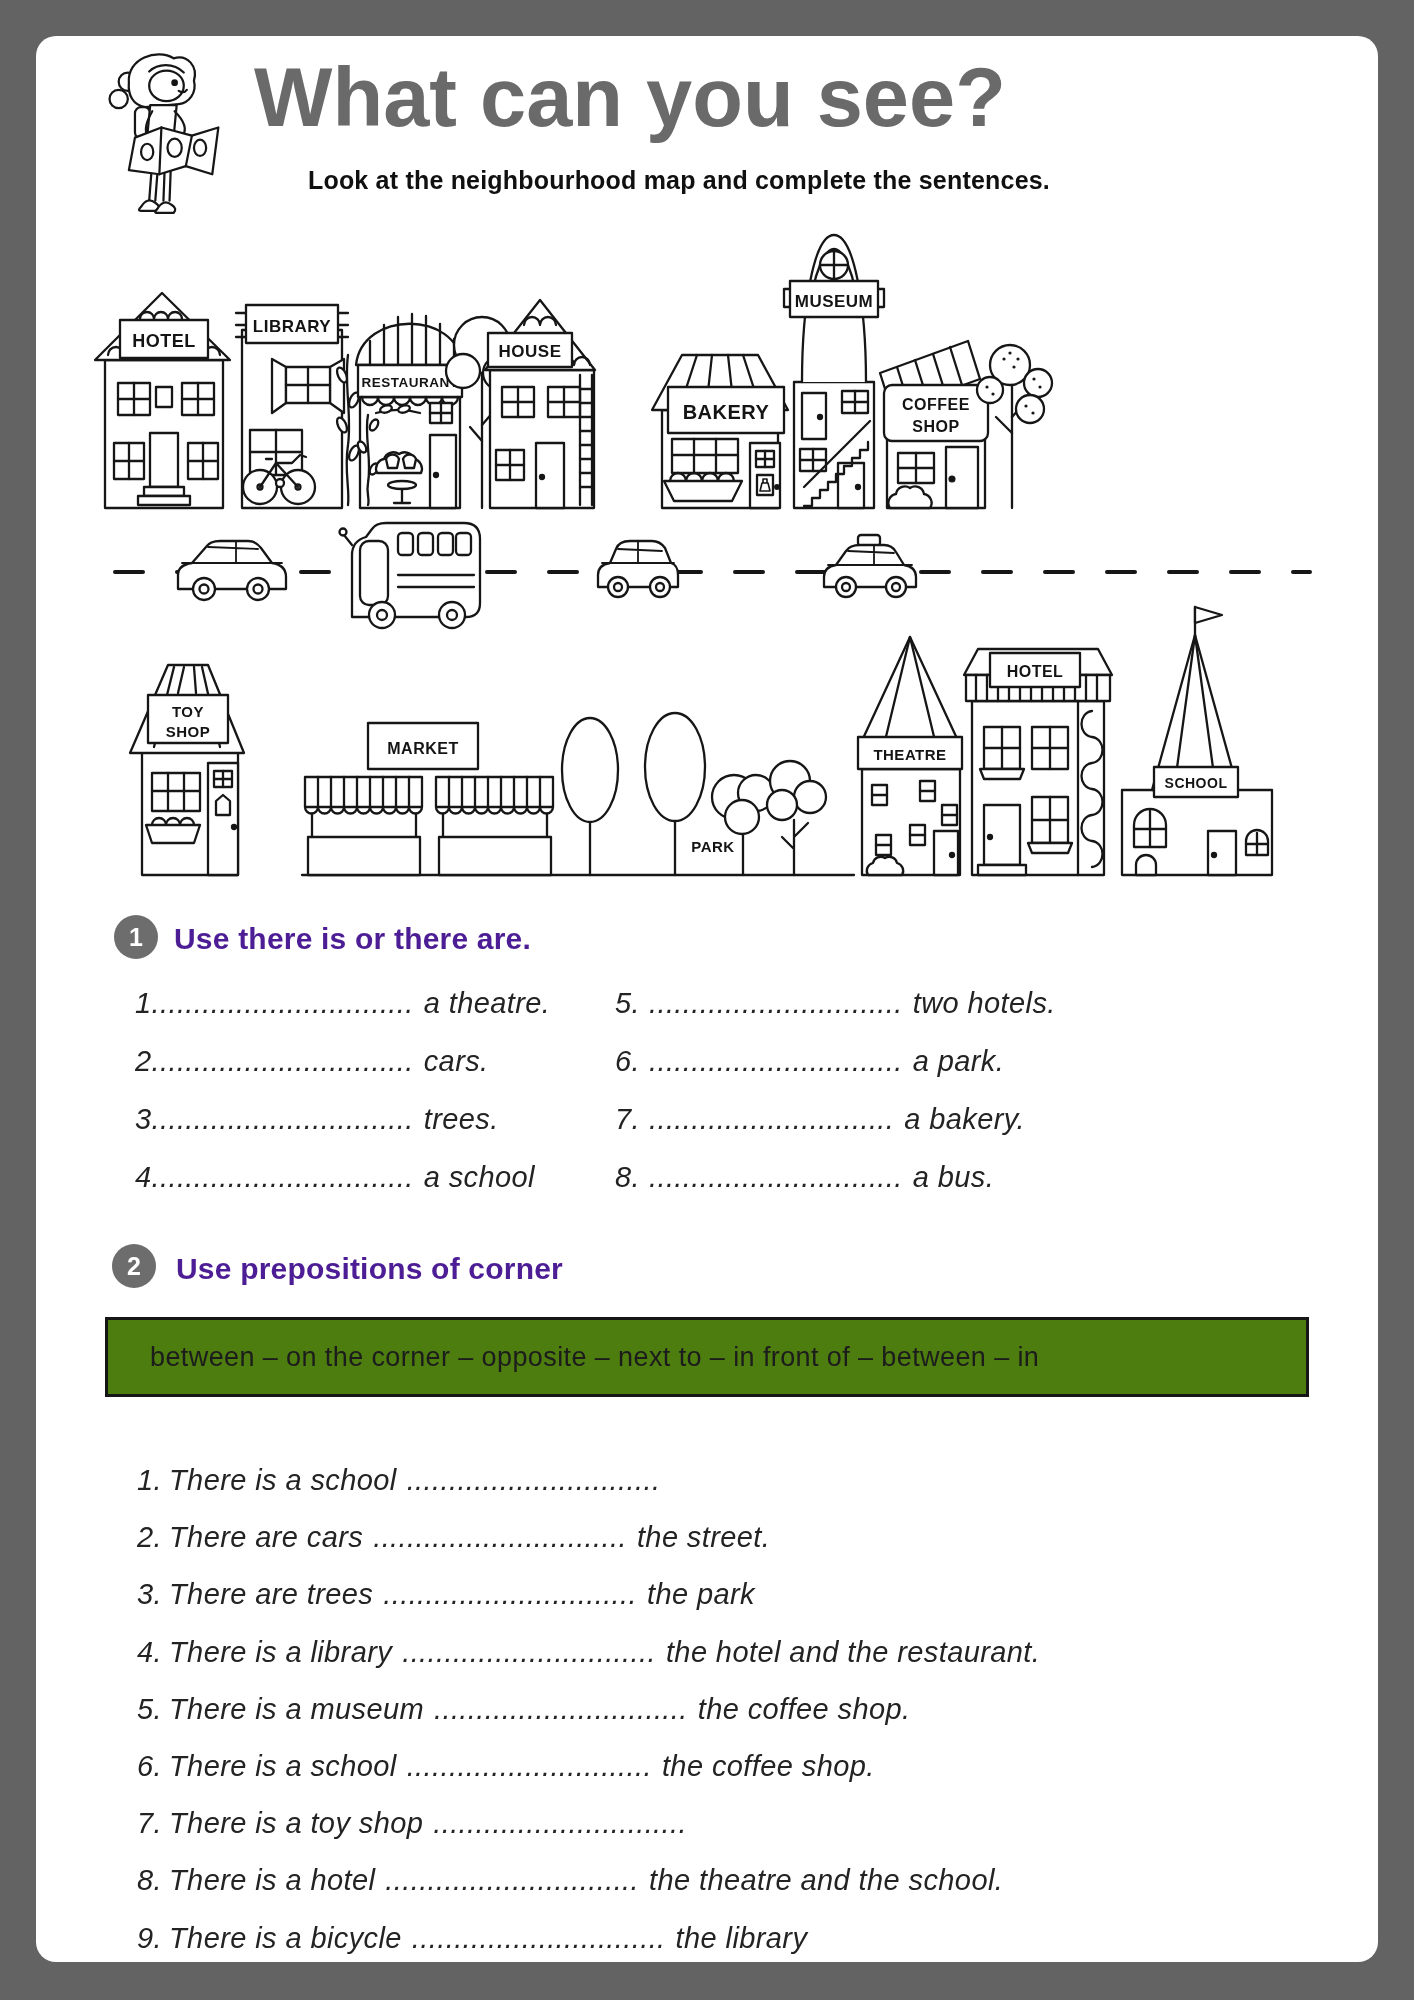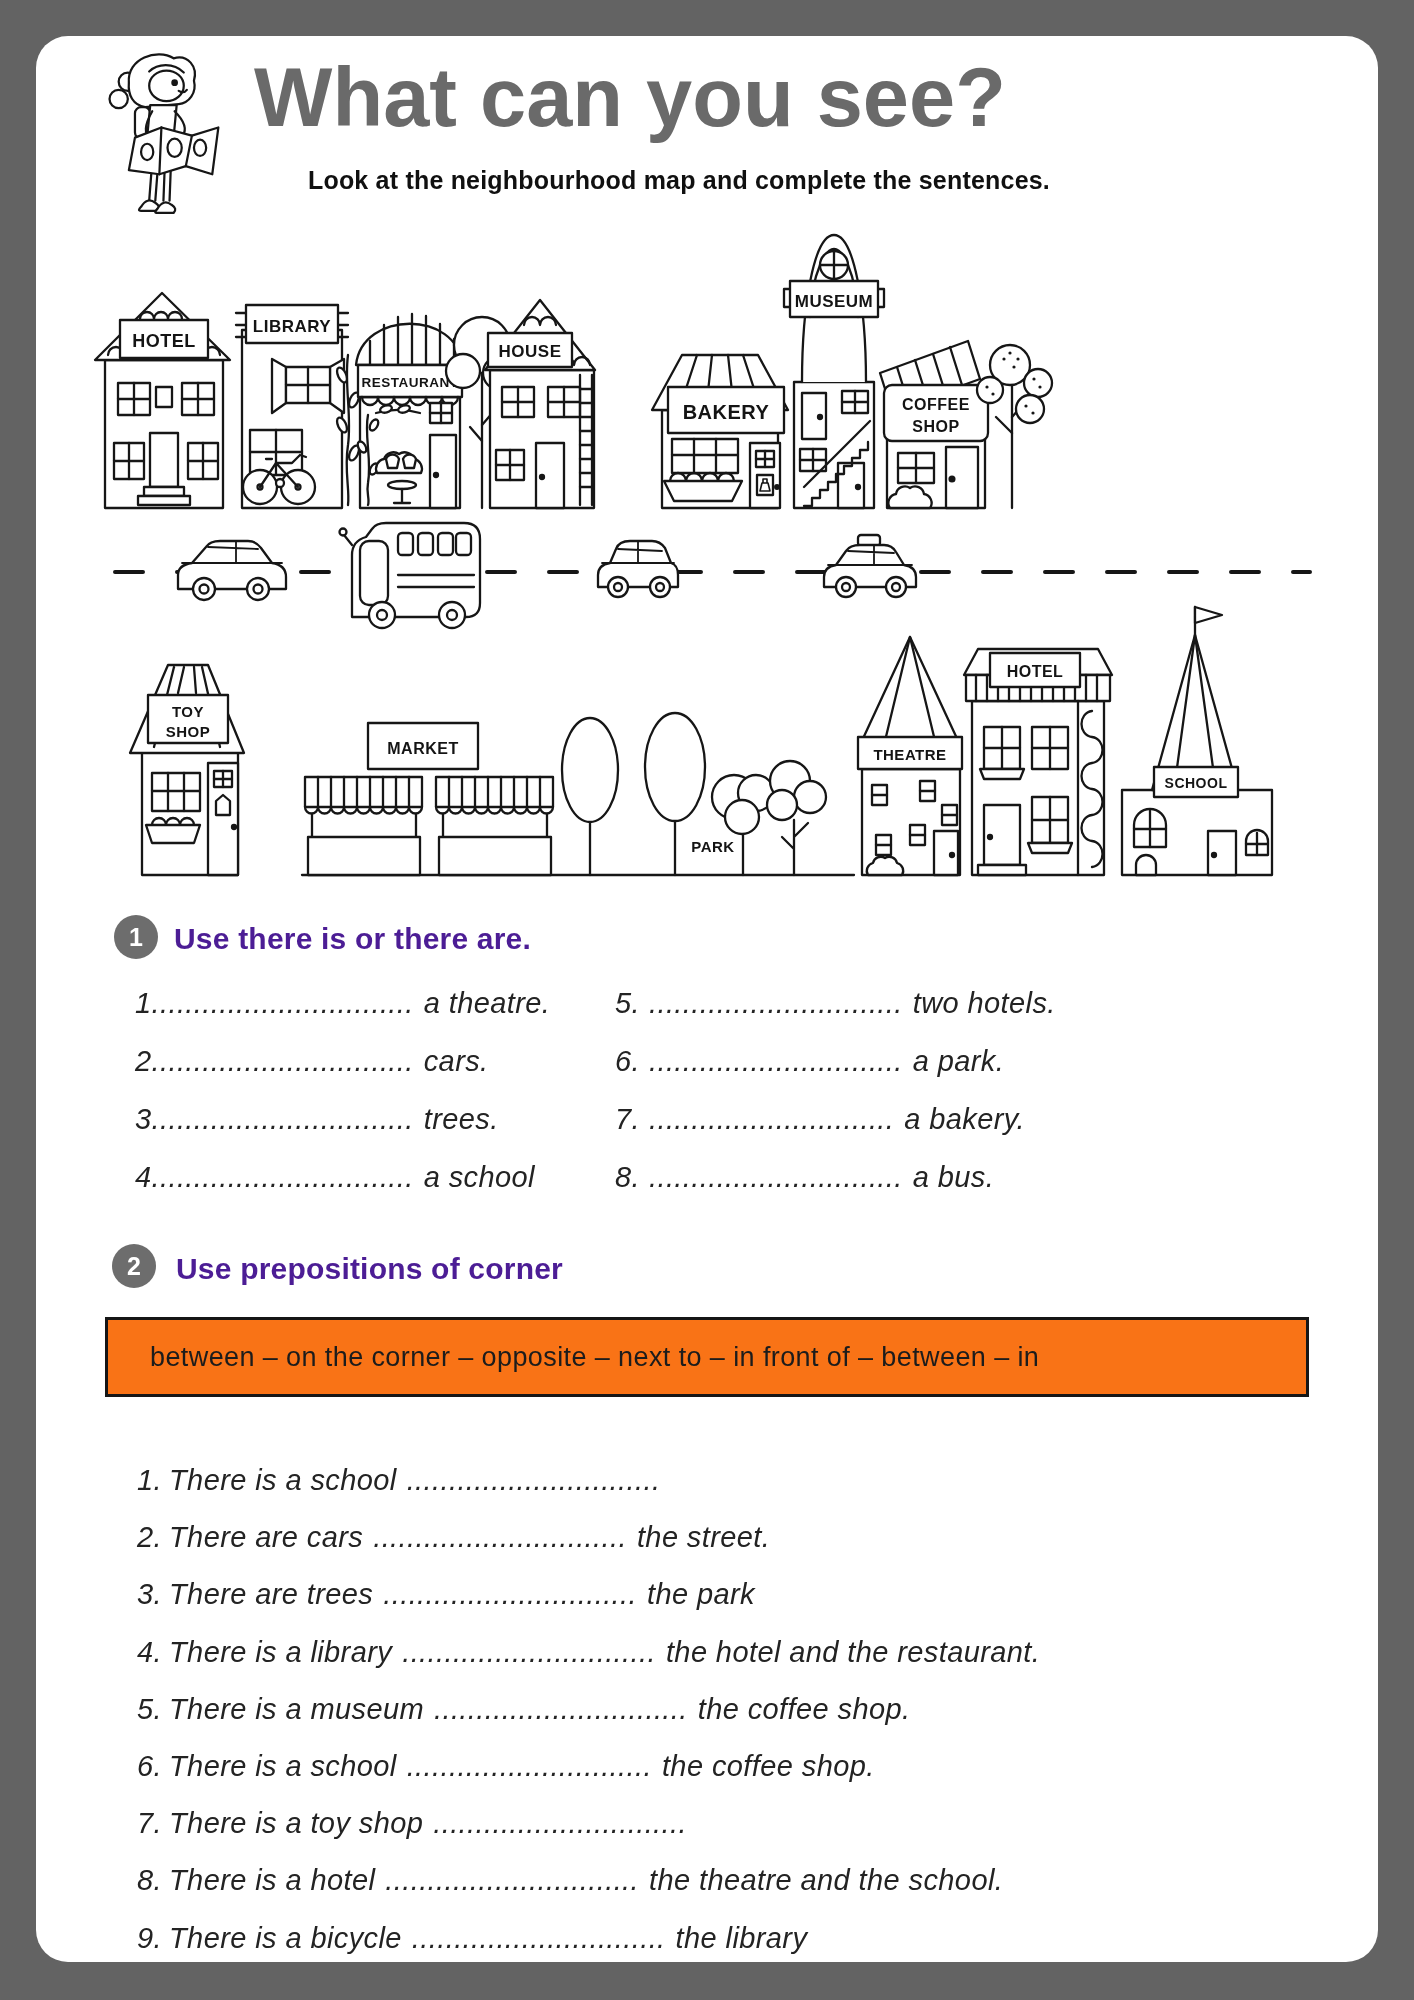--- a/index.html
+++ b/index.html
@@ -4,21 +4,21 @@
 <style>
   html,body{margin:0;padding:0;}
   body{
     width:1414px;height:2000px;position:relative;
     background:#636363;
     font-family:"Liberation Sans",sans-serif;
     overflow:hidden;
   }
   .page{
     position:absolute;left:36px;top:36px;width:1342px;height:1926px;
-    background:#ffffff;border-radius:32px;
+    background:#ffffff;border-radius:20px;
   }
   .girl{position:absolute;left:62px;top:4px;width:138px;height:178px;}
   .title{
     position:absolute;left:194px;top:14px;width:800px;
     text-align:center;font-size:83px;font-weight:bold;color:#6a6a6a;
     letter-spacing:0px;
   }
   .subtitle{
     position:absolute;left:174px;top:130px;width:840px;
     text-align:right;font-size:25px;font-weight:bold;color:#101010;
@@ -39,21 +39,21 @@
   .ex{font-size:29px;color:#232323;letter-spacing:0.4px;font-style:italic;}
   .s1-col{position:absolute;top:938px;}
   .s1-col .row{height:58px;line-height:58px;white-space:nowrap;}
   .col-left{left:92px;}
   .col-right{left:572px;}
   .num{display:inline-block;min-width:32px;text-align:right;}
   .col-right .blank{margin-left:9px;}
   .tail{margin-left:10px;}
   .wordbank{
     position:absolute;left:69px;top:1281px;width:1156px;height:74px;
-    border:3px solid #161616;background:#f97316;
+    border:3px solid #161616;background:#4d7c0f;
     display:flex;align-items:center;padding-left:42px;
     font-size:27px;color:#1c1c1c;letter-spacing:0.4px;
   }
   .s2-list{position:absolute;left:92px;top:1416px;}
   .s2-list .row{height:57.2px;line-height:57.2px;white-space:nowrap;}
   .s2-list .num{min-width:34px;}
   .pre{margin-left:7px;}
   .s2-list .blank{margin-left:10px;}
   .post{margin-left:10px;}
 </style>

